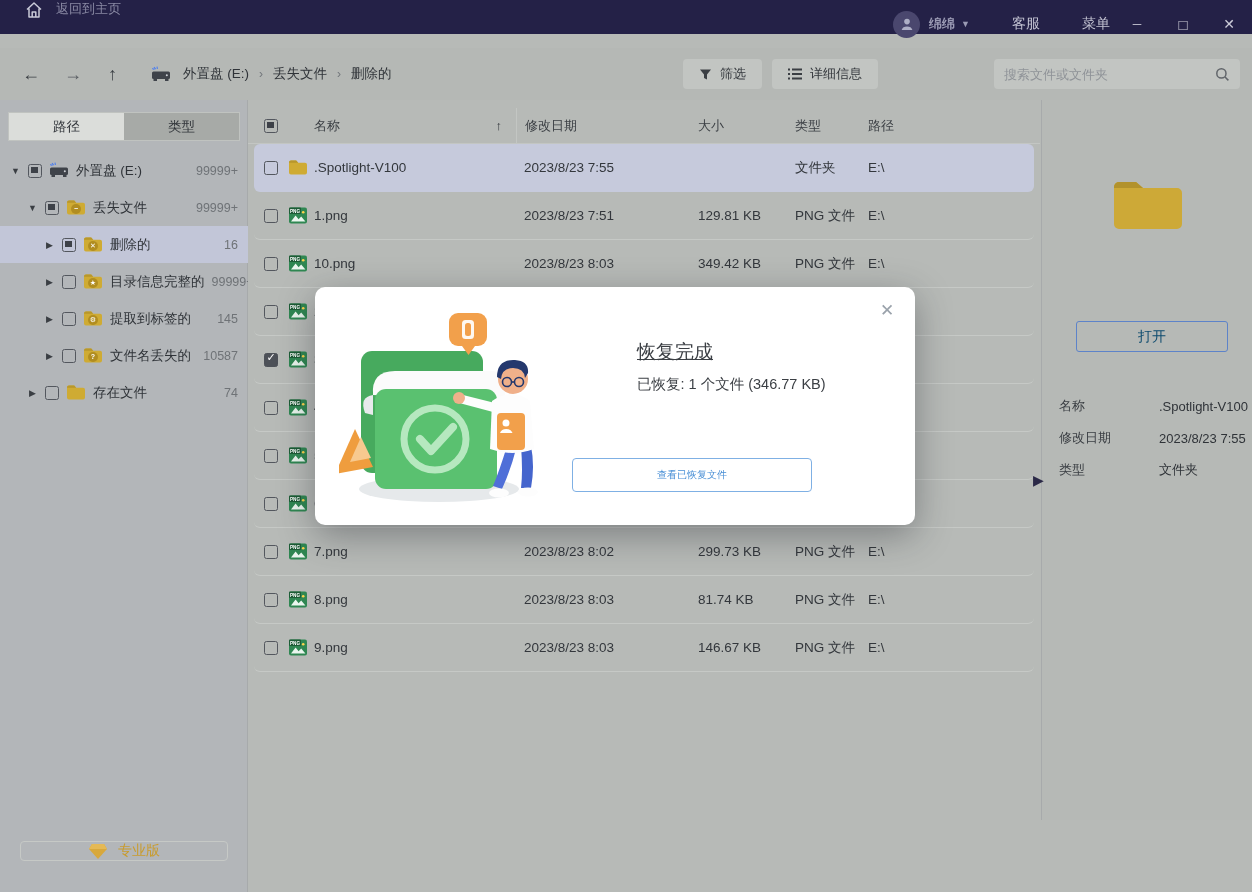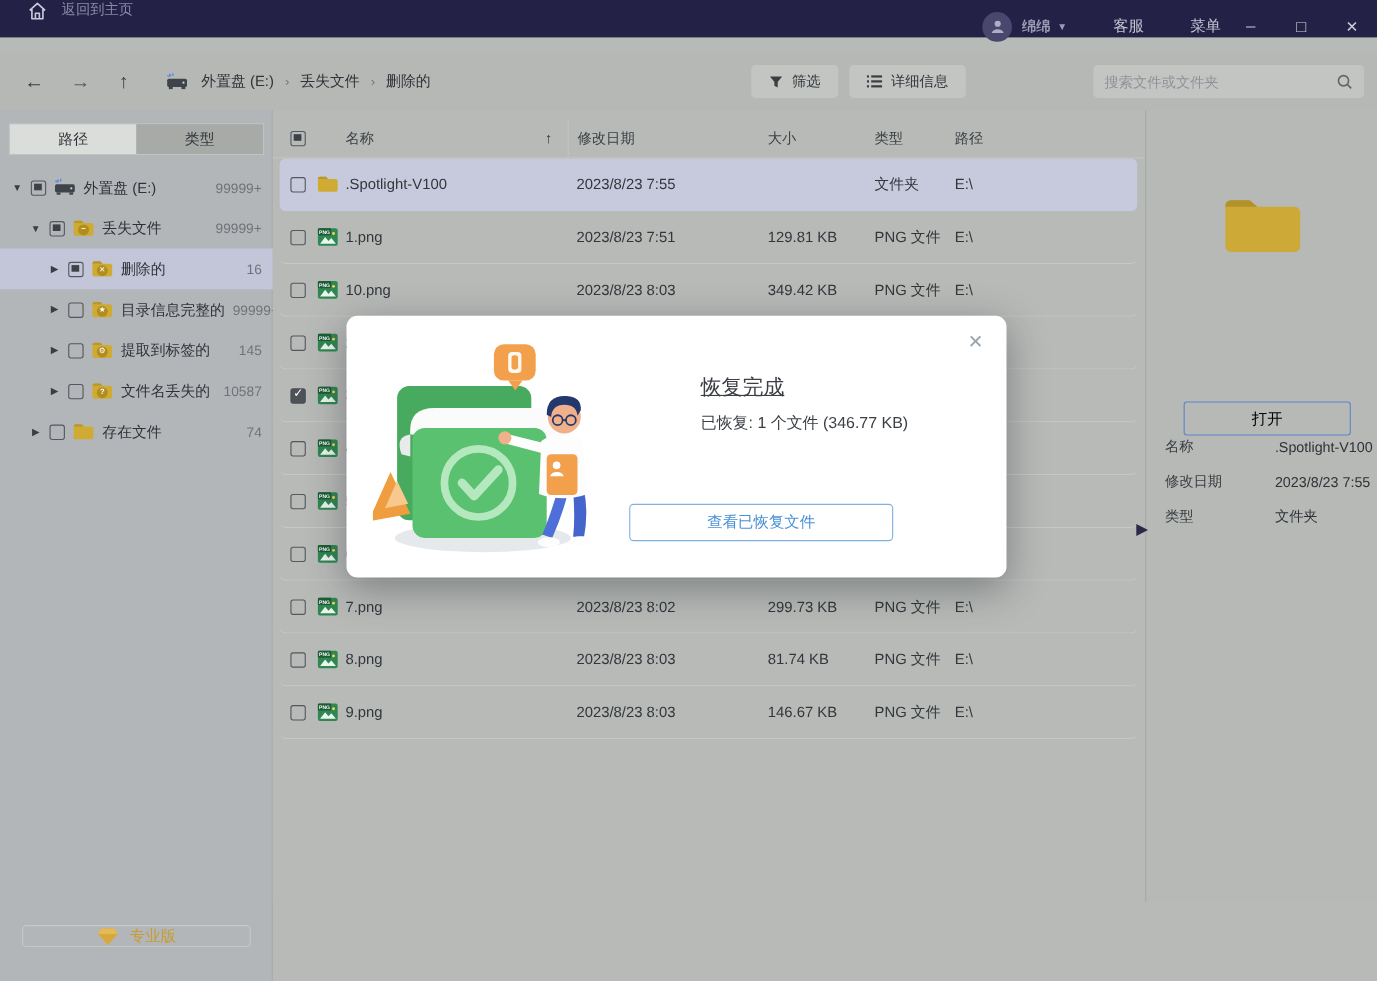--- a/index.html
+++ b/index.html
@@ -67,21 +67,21 @@
   .sort-arrow { font-weight:bold; color:#2f3338; }
   .trow { display:grid; grid-template-columns:24px 26px 202px 182px 97px 73px 1fr; align-items:center; height:48px; padding-left:16px; border-bottom:1px solid #c6c9c6; margin:0 6px 0 6px; padding-left:10px; border-radius:6px; }
   .trow { margin:0 6px; padding-left:10px; }
   .trow.sel { background:#c6cadc; border-bottom-color:transparent; }
   .cell { font-size:13.5px; color:#33373c; white-space:nowrap; overflow:hidden; }
   .cell.date { padding-left:8px; }
 
   
   .rightpanel { position:absolute; left:1041px; top:100px; width:211px; height:720px; background:#b6b9b6; border-left:1px solid #a7aaab; }
   .rp-foldericon { position:absolute; left:70px; top:78px; }
-  .rp-open { position:absolute; left:34px; top:221px; width:152px; height:31px; border:1px solid #5d83c9; border-radius:3px; color:#000000; font-size:14px; display:flex; align-items:center; justify-content:center; background:transparent;margin-top:44px; }
+  .rp-open { position:absolute; left:34px; top:221px; width:152px; height:31px; border:1px solid #5d83c9; border-radius:3px; color:#0c4a6e; font-size:14px; display:flex; align-items:center; justify-content:center; background:transparent; }
   .rp-fields { position:absolute; left:17px; top:290px; right:0; }
   .rp-row { display:flex; height:32px; align-items:center; overflow:hidden; }
   .rp-label { width:100px; flex:0 0 auto; color:#3a3e43; }
   .rp-value { color:#2f3338; white-space:nowrap; }
   .panel-collapse { position:absolute; left:1033px; top:472px; color:#2b2947; font-size:14px; z-index:3; }
 
   
   .bottombar { position:absolute; left:248px; right:0; bottom:0; height:72px; background:#b3b6b3; border-top:1px solid #c3c6c3; }
   .scan-title { position:absolute; left:20px; top:9px; font-size:17px; font-weight:bold; color:#2e3237; }
   .scan-status { position:absolute; left:20px; top:38px; font-size:13px; color:#565a5f; }
@@ -92,21 +92,21 @@
   .circ-btn.pause::before, .circ-btn.pause::after { content:""; position:absolute; top:5.2px; width:2.2px; height:8px; background:#6a6e73; }
   .circ-btn.pause::before { left:6px; } .circ-btn.pause::after { left:10.2px; }
   .recover-btn { position:absolute; right:24px; top:23px; height:32px; padding:0 26px; background:#3764c0; color:#f2f4fa; border:none; border-radius:4px; font-size:13.5px; display:flex; align-items:center; font-family:inherit; }
   .progress { position:absolute; left:0; bottom:0; height:7px; background:#2d5db6; }
 
   
   .dialog { position:absolute; left:315px; top:287px; width:600px; height:238px; background:#ffffff; border-radius:10px; box-shadow:0 10px 36px rgba(30,32,40,.38); z-index:10; }
   .dlg-close { position:absolute; right:16px; top:12px; color:#9aa2ab; font-size:17px; width:24px; height:24px; text-align:center; line-height:24px; }
   .dlg-title { position:absolute; left:322px; top:52px; font-size:19px; color:#3b3f44;text-decoration:underline; }
   .dlg-msg { position:absolute; left:322px; top:88px; font-size:14.5px; color:#3b3f44; }
-  .dlg-btn { position:absolute; left:257px; top:171px; width:240px; height:34px; background:#fff; border:1px solid #7fb0e4; border-radius:4px; color:#4a90d6; font-size:14px; display:flex; align-items:center; justify-content:center; font-family:inherit; }
+  .dlg-btn { position:absolute; left:257px; top:171px; width:240px; height:34px; background:#fff; border:1px solid #7fb0e4; border-radius:4px; color:#4a90d6; font-size:10px; display:flex; align-items:center; justify-content:center; font-family:inherit; }
   .illus { position:absolute; left:24px; top:14px; }
 </style>
 </head>
 <body>
 
 <div id="app">
 
   <div class="titlebar">
     <svg class="home-ic" viewBox="0 0 20 20">
         <path d="M3 9.5 L10 3 L17 9.5 M5 8.5 V17 h10 V8.5 M8.2 17 v-5 h3.6 v5" fill="none" stroke="#c9cad8" stroke-width="1.5" stroke-linejoin="round"></path>

